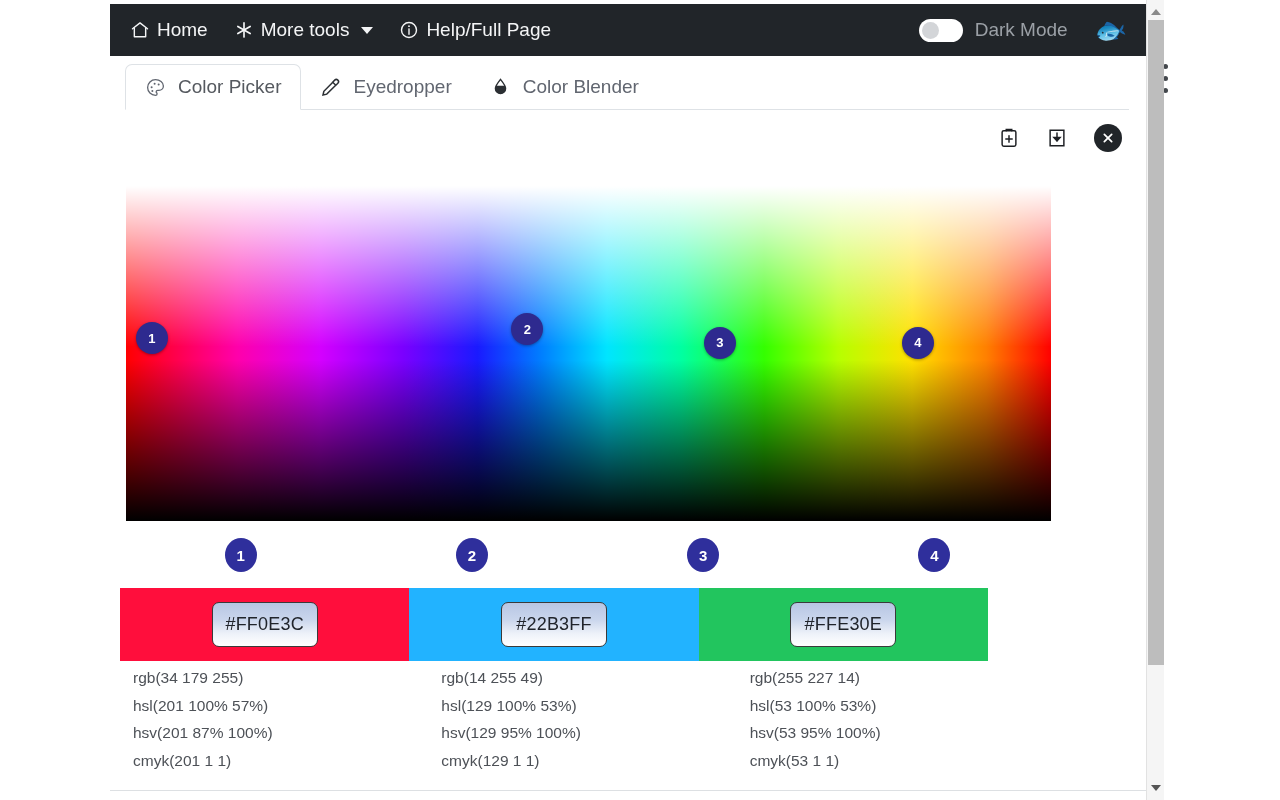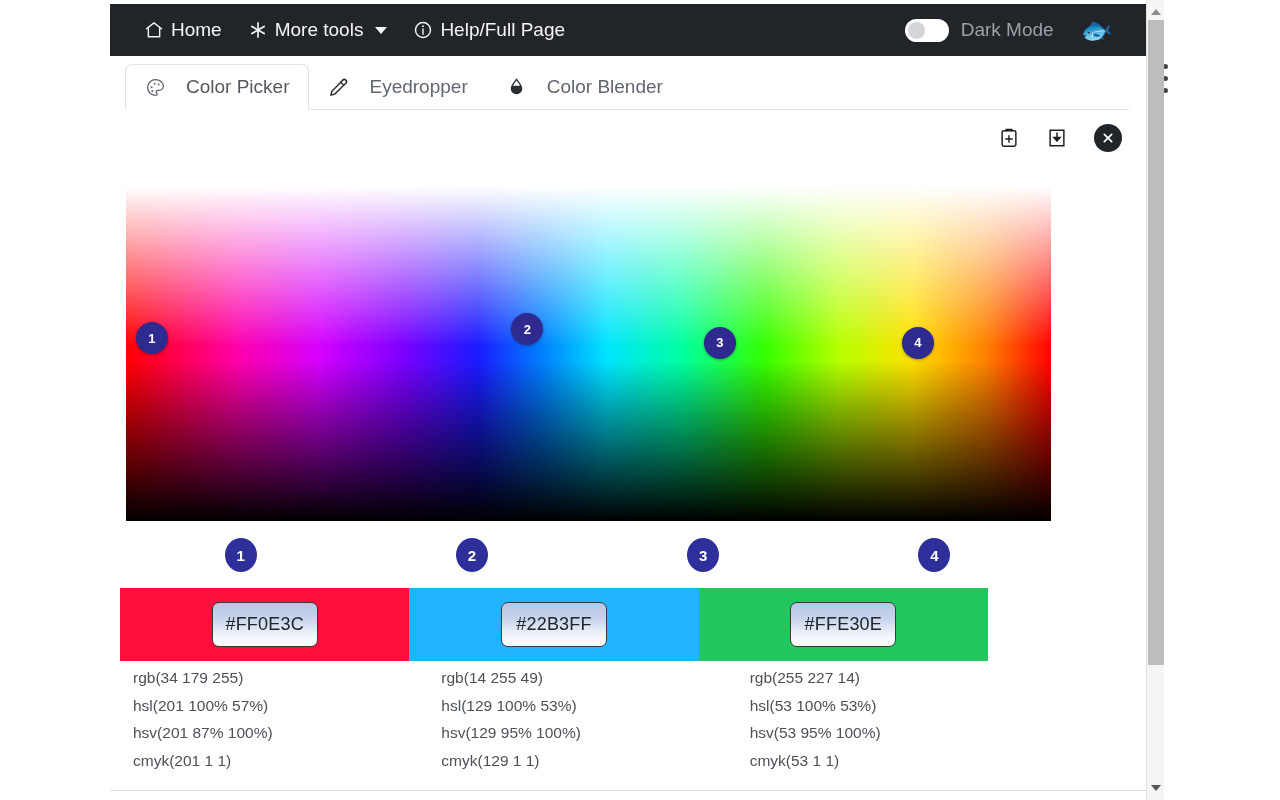--- a/index.html
+++ b/index.html
@@ -23,21 +23,21 @@
   .top-sliver { position:absolute; left:0; top:16px; width:1036px; height:4px; background:#eab308; }
   .top-clip-text {
     position:absolute; left:830px; top:-4px; width:90px; height:10px;
     color:#4a4f55; font-size:11px; font-weight:bold; text-align:center;
     overflow:hidden; letter-spacing:.5px;
   }
 
   
   .navbar {
     position:absolute; left:0; top:4px; width:1036px; height:52px;
-    background:#212529; display:flex; align-items:center; padding:0 34px;
+    background:#212529; display:flex; align-items:center; padding:0 20px;
   }
   .nav-item {
     display:flex; align-items:center; gap:7px;
     color:#f4f5f6; font-size:19px; margin-right:26px;
     cursor:pointer; white-space:nowrap;
   }
   .nav-item svg { display:block; }
   .caret {
     width:0; height:0; margin-left:5px;
     border-left:6px solid transparent; border-right:6px solid transparent;
@@ -60,21 +60,21 @@
   
   .tabbar {
     position:absolute; left:0; top:56px; width:1036px; height:54px;
     display:flex; align-items:flex-end; padding-left:15px;
   }
   .tabbar::after {
     content:""; position:absolute; left:15px; right:17px; bottom:0;
     height:1px; background:#dee2e6;
   }
   .tab {
-    position:relative; display:flex; align-items:center; gap:20px;
+    position:relative; display:flex; align-items:center; gap:12px;
     height:46px; padding:0 19px; font-size:19px; color:#616670;
     cursor:pointer; white-space:nowrap; z-index:2;
   }
   .tab.active {
     color:#55595f; background:#ffffff;
     border:1px solid #dee2e6; border-bottom:1px solid #ffffff;
     border-radius:7px 7px 0 0;
   }
   .tab svg { display:block; flex:none; }
 

